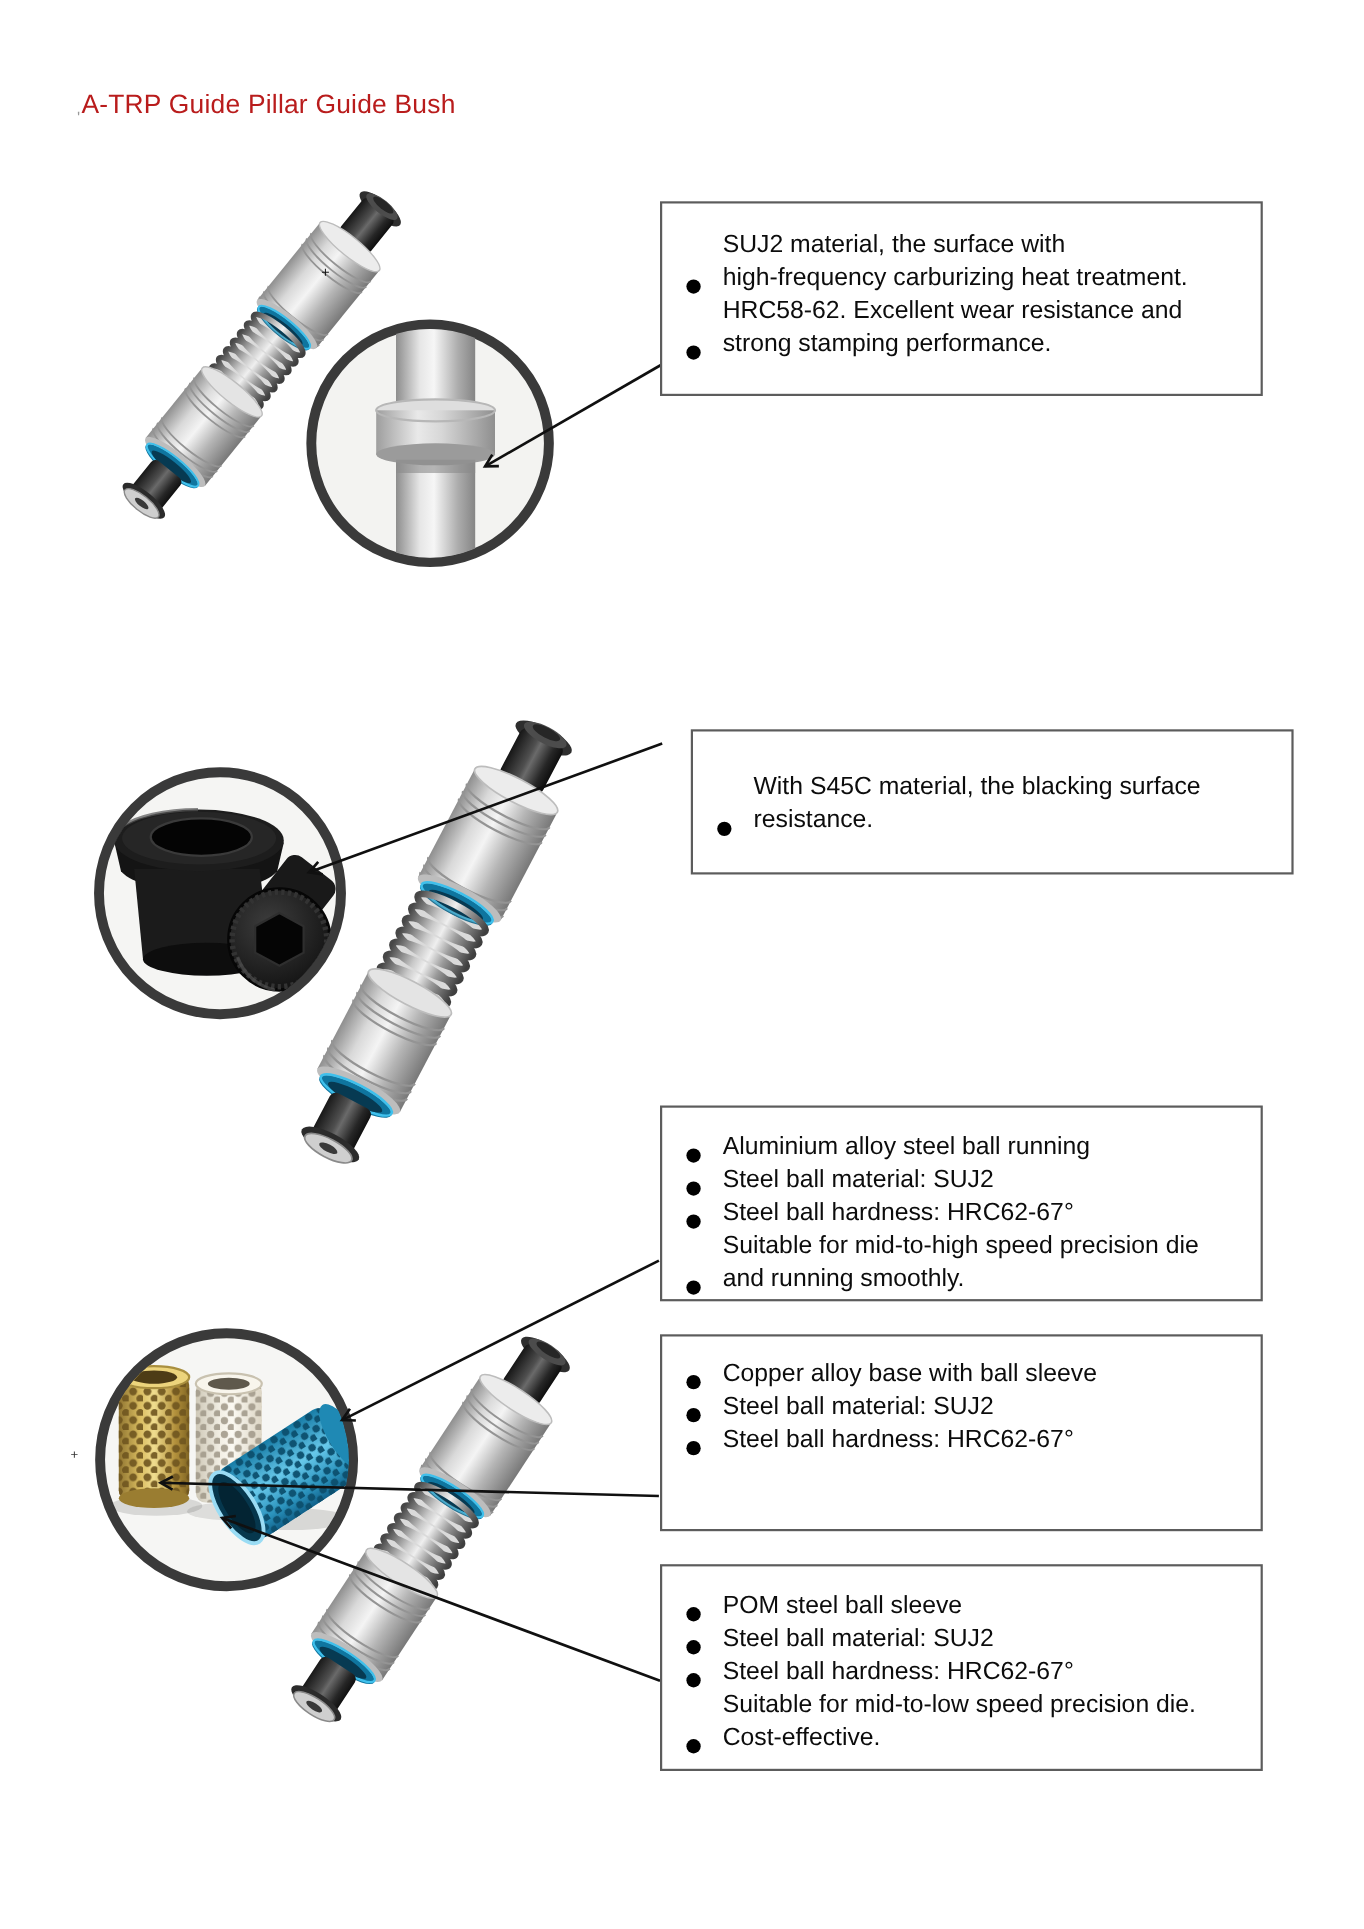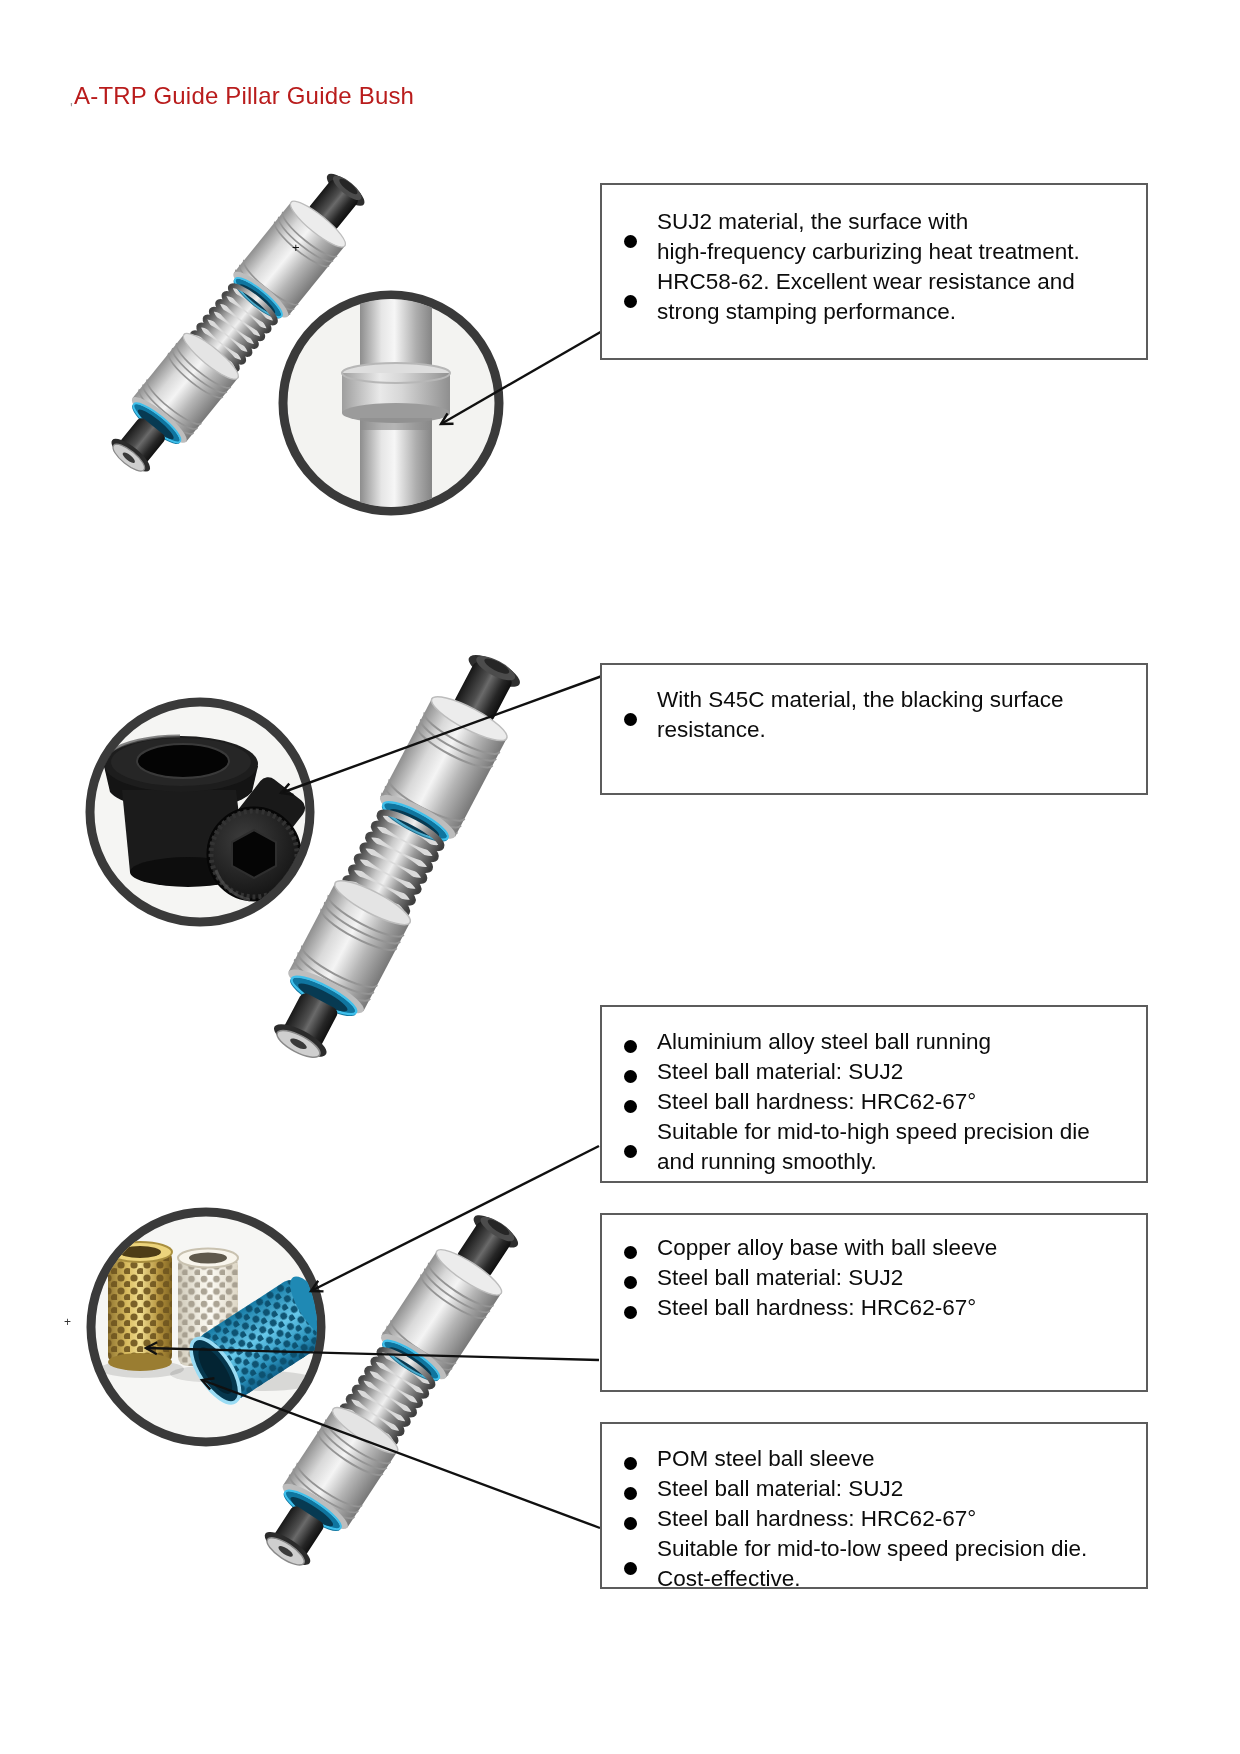--- a/index.html
+++ b/index.html
@@ -17,26 +17,26 @@
   #stray-plus-top{left:292px;top:241px;font-size:13px;color:#111;}
   #stray-plus-bottom{left:64px;top:1316px;font-size:12px;color:#333;}
 
   .art{position:absolute;left:0;top:0;}
 
   .box{
     position:absolute;left:600px;width:548px;box-sizing:border-box;
     border:2px solid #5c5c5c;background:#ffffff;padding:20px 14px 0 0;
   }
   #box1{top:183px;height:177px;padding-top:22px;}
-  #box2{top:663px;height:132px;padding-top:20px;}
+  #box2{top:663px;height:132px;padding-top:35px;margin-left:28px;}
   #box3{top:1005px;height:178px;}
   #box4{top:1213px;height:179px;padding-top:18px;}
-  #box5{top:1422px;height:167px;padding-top:20px;}
-
-  .item{display:flex;align-items:center;}
+  #box5{top:1422px;height:188px;padding-top:20px;}
+
+  .item{display:flex;align-items:flex-end;}
   .dot{
     flex:0 0 13px;width:13px;height:13px;border-radius:50%;
     background:#000;margin:9px 0 0 22px;
   }
   .txt{flex:1;margin-left:20px;font-size:22.5px;line-height:30px;}
   .ln{display:block;}
   .ln.just{text-align:justify;text-align-last:justify;}
 </style>
 </head>
 <body>

